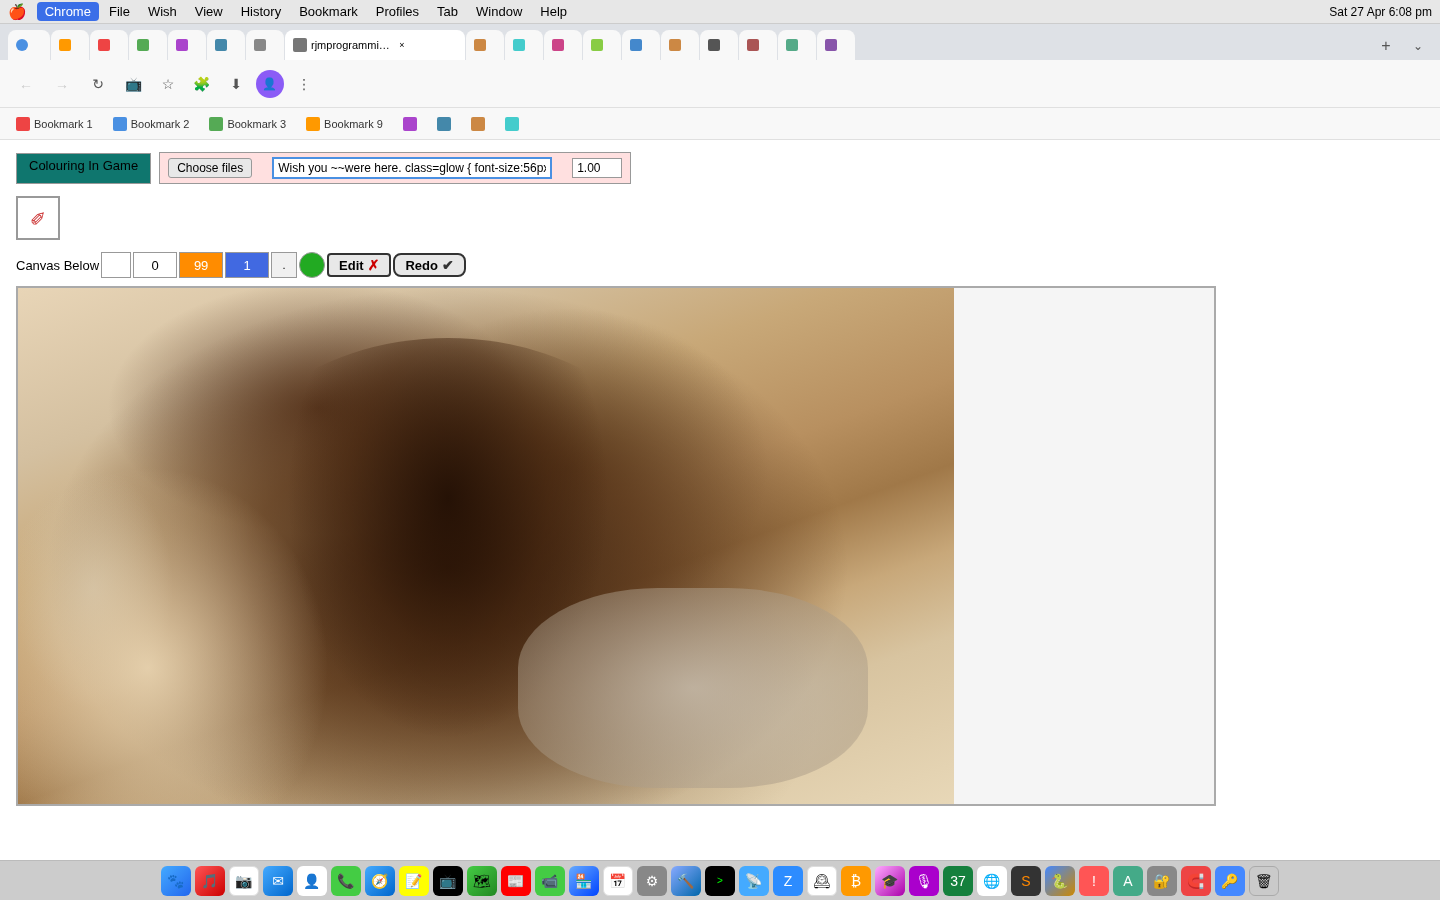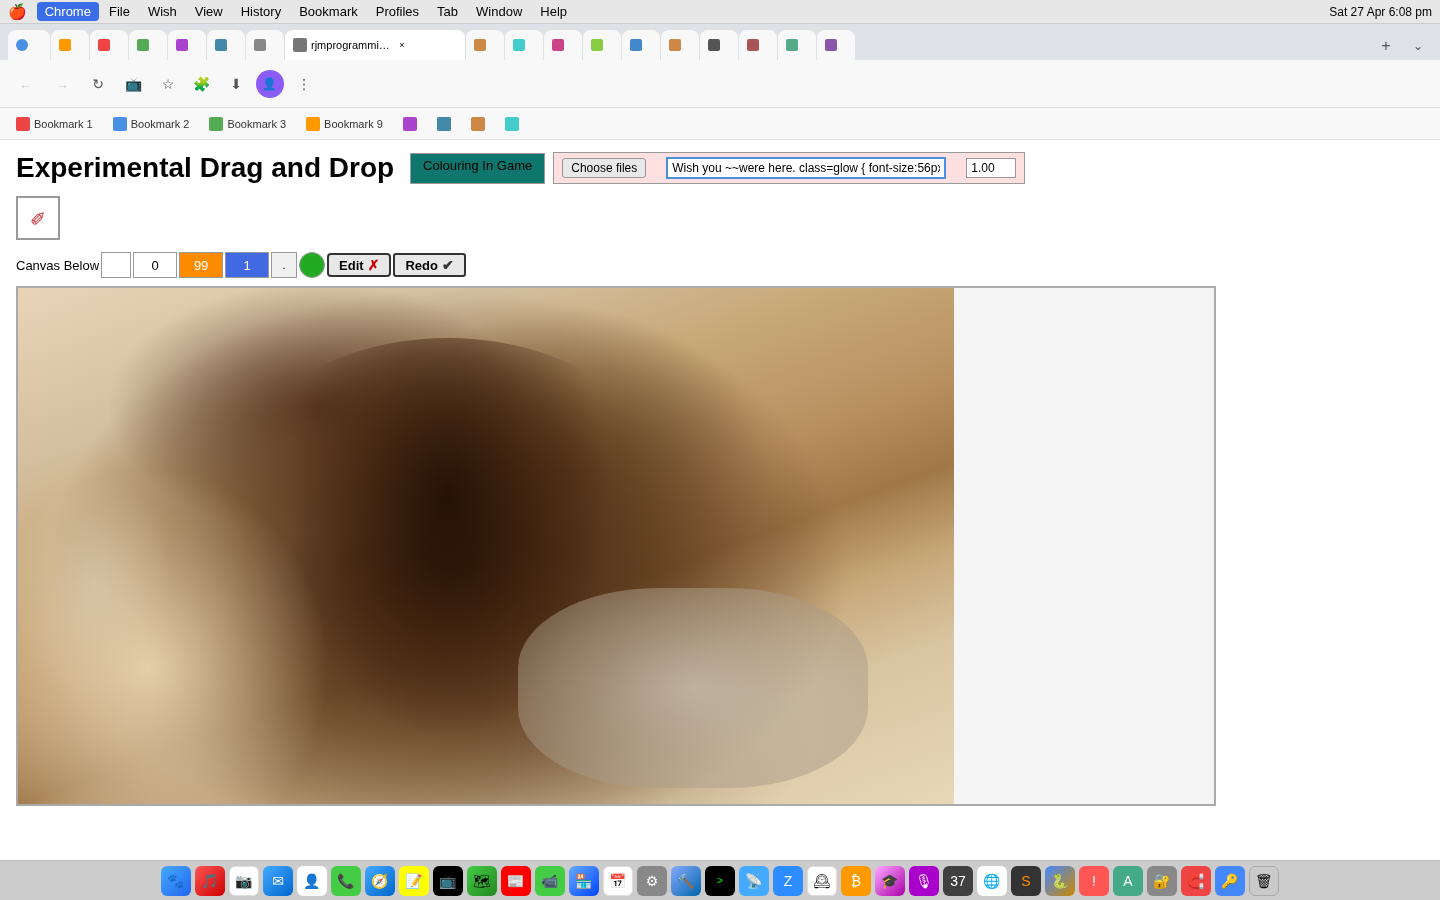--- a/index.html
+++ b/index.html
@@ -247,21 +247,21 @@
       padding: 2px 10px;
       font-size: 13px;
       font-weight: bold;
       cursor: pointer;
       display: flex; align-items: center; gap: 4px;
     }
     .undo-x { color: #cc0000; font-size: 14px; }
     .redo-btn {
       background: #e8e8e8;
       border: 2px solid #333;
-      border-radius: 3px;
+      border-radius: 8px;
       padding: 2px 10px;
       font-size: 13px;
       font-weight: bold;
       cursor: pointer;
       display: flex; align-items: center; gap: 4px;
     }
     .redo-check { color: #333; font-size: 14px; }
 
     
     .canvas-wrapper {
@@ -444,21 +444,20 @@
     <span class="bookmark-favicon" style="background:#c84;"></span>
   </div>
   <div class="bookmark-item">
     <span class="bookmark-favicon" style="background:#4cc;"></span>
   </div>
 </div>
 
 <div class="page-content">
 
   <div class="header-area">
-    <h1 class="page-title">Experimental Drag and Drop</h1>
 
     <div class="colouring-game-box">
       <div class="colouring-game-title">Colouring In Game</div>
     </div>
 
     <div class="file-input-box">
       <button class="choose-files-btn">Choose files</button>
       <input class="text-input-field" type="text" value="Wish you ~~were here. class=glow { font-size:56px; }" style="">
       <input class="number-input-field" type="text" value="1.00" style="">
     </div>
@@ -534,21 +533,21 @@
   <div class="dock-icon" style="background:#fff;border:1px solid #ddd;">📅</div>
   <div class="dock-icon" style="background:#888;color:white;">⚙</div>
   <div class="dock-icon" style="background:linear-gradient(135deg,#8af,#06a);color:white;">🔨</div>
   <div class="dock-icon" style="background:#000;color:#0f0;font-size:10px;">&gt;</div>
   <div class="dock-icon" style="background:#4af;color:white;">📡</div>
   <div class="dock-icon" style="background:#2d8cff;color:white;">Z</div>
   <div class="dock-icon" style="background:#fff;border:1px solid #ddd;">🕰</div>
   <div class="dock-icon" style="background:#f90;color:white;">₿</div>
   <div class="dock-icon" style="background:linear-gradient(135deg,#faf,#a0a);color:white;">🎓</div>
   <div class="dock-icon" style="background:#a0c;color:white;">🎙</div>
-  <div class="dock-icon" style="background:#404040;color:white;">37</div>
+  <div class="dock-icon" style="background:#15803d;color:white;">37</div>
   <div class="dock-icon" style="background:#fff;">🌐</div>
   <div class="dock-icon" style="background:#333;color:#f80;">S</div>
   <div class="dock-icon" style="background:linear-gradient(135deg,#48f,#c80);color:white;">🐍</div>
   <div class="dock-icon" style="background:#f55;color:white;">!</div>
   <div class="dock-icon" style="background:#4a8;color:white;">A</div>
   <div class="dock-icon" style="background:#888;color:white;">🔐</div>
   <div class="dock-icon" style="background:#e44;color:white;">🧲</div>
   <div class="dock-icon" style="background:#48f;color:white;">🔑</div>
   <div class="dock-icon" style="background:rgba(200,200,200,0.5);border:1px solid #aaa;">🗑</div>
 </div>

